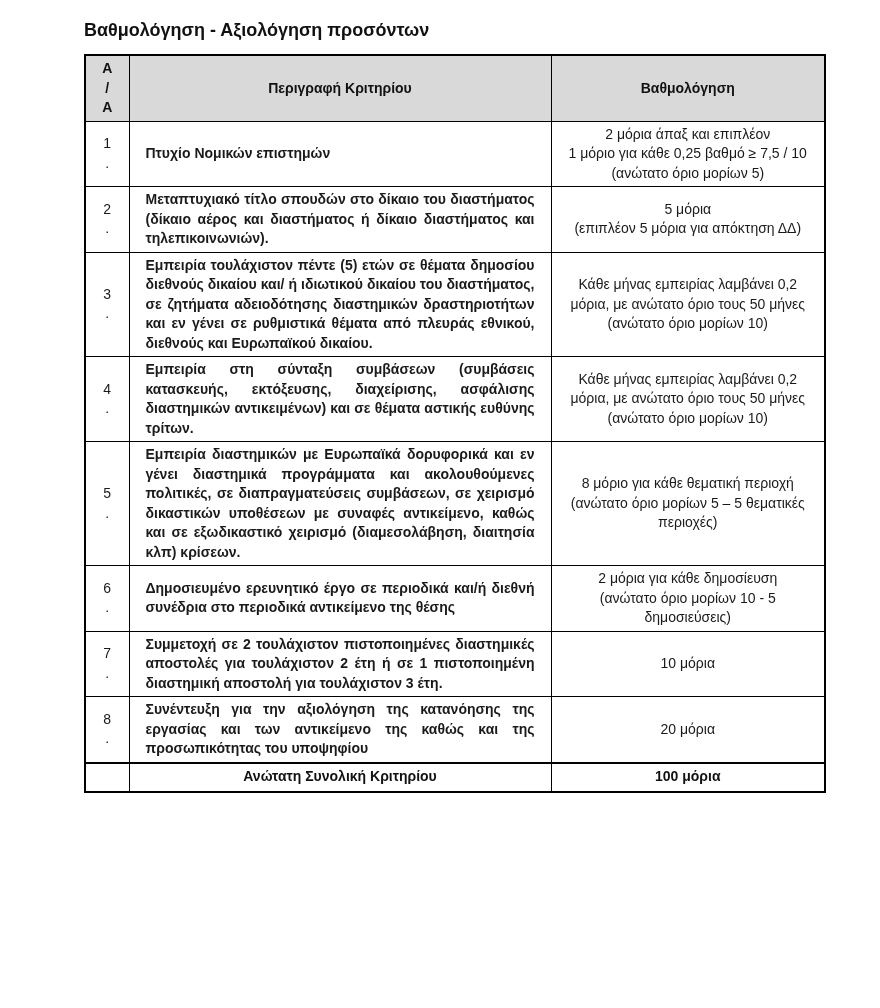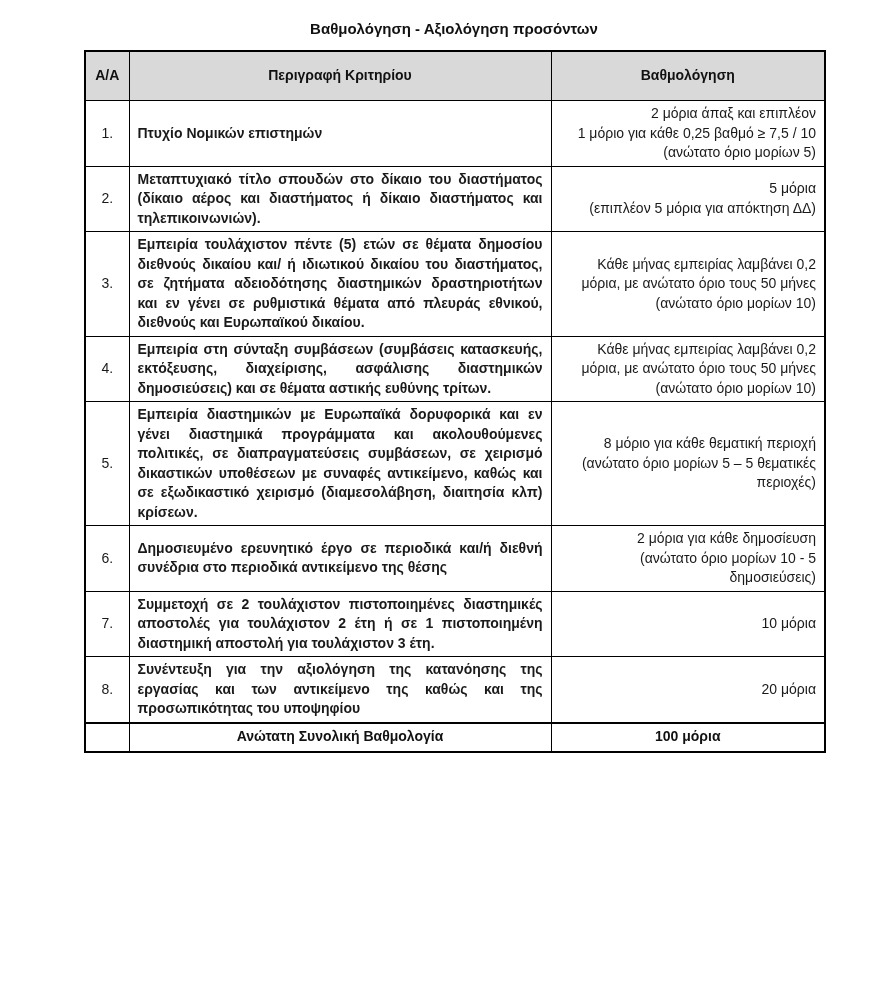--- a/index.html
+++ b/index.html
@@ -16,43 +16,42 @@
   }
   .page {
     position: relative;
     width: 880px;
     height: 1008px;
     overflow: hidden;
   }
   .doc-title {
     margin: 20px 0 13px 84px;
     width: 740px;
-    text-align: center;
-    font-size: 15px;
+    font-size: 18px;
     font-weight: 700;
     color: #111111;
   }
   table.scoring {
     border-collapse: collapse;
     table-layout: fixed;
     margin-left: 84px;
     width: 740px;
     border: 2px solid #000000;
   }
   col.c-num  { width: 44px;  }
   col.c-crit { width: 422px; }
   col.c-score{ width: 274px; }
 
   table.scoring th,
   table.scoring td {
     border: 1px solid #000000;
     font-size: 14px;
     line-height: 19.5px;
     vertical-align: middle;
-    padding: 3px 8px;
+    padding: 3px 16px;
     word-wrap: break-word;
   }
   thead th {
     background: #d9d9d9;
     font-weight: 700;
     text-align: center;
     height: 42px;
     border-bottom-width: 2px;
     color: #111111;
   }
@@ -60,21 +59,21 @@
     text-align: center;
     padding: 3px 4px;
   }
   td.cell-crit {
     text-align: justify;
     text-justify: inter-word;
     font-weight: bold;
   }
   td.cell-score {
     white-space: pre-line;
-    text-align: right;
+    text-align: center;
     padding: 3px 7px;
   }
   tr.total-row td {
     border-top-width: 2px;
     border-bottom-width: 2px;
     font-weight: 700;
     text-align: center;
     height: 21px;
     color: #111111;
   }
@@ -117,21 +116,21 @@
       </tr>
       <tr>
         <td class="cell-num">3.</td>
         <td class="cell-crit">Εμπειρία τουλάχιστον πέντε (5) ετών σε θέματα δημοσίου διεθνούς δικαίου και/ ή ιδιωτικού δικαίου του διαστήματος, σε ζητήματα αδειοδότησης διαστημικών δραστηριοτήτων και εν γένει σε ρυθμιστικά θέματα από πλευράς εθνικού, διεθνούς και Ευρωπαϊκού δικαίου.</td>
         <td class="cell-score">Κάθε μήνας εμπειρίας λαμβάνει 0,2
 μόρια, με ανώτατο όριο τους 50 μήνες
 (ανώτατο όριο μορίων 10)</td>
       </tr>
       <tr>
         <td class="cell-num">4.</td>
-        <td class="cell-crit">Εμπειρία στη σύνταξη συμβάσεων (συμβάσεις κατασκευής, εκτόξευσης, διαχείρισης, ασφάλισης διαστημικών δημοσιεύσεις) και σε θέματα αστικής ευθύνης τρίτων.</td>
+        <td class="cell-crit">Εμπειρία στη σύνταξη συμβάσεων (συμβάσεις κατασκευής, εκτόξευσης, διαχείρισης, ασφάλισης διαστημικών αντικειμένων) και σε θέματα αστικής ευθύνης τρίτων.</td>
         <td class="cell-score">Κάθε μήνας εμπειρίας λαμβάνει 0,2
 μόρια, με ανώτατο όριο τους 50 μήνες
 (ανώτατο όριο μορίων 10)</td>
       </tr>
       <tr>
         <td class="cell-num">5.</td>
         <td class="cell-crit">Εμπειρία διαστημικών με Ευρωπαϊκά δορυφορικά και εν γένει διαστημικά προγράμματα και ακολουθούμενες πολιτικές, σε διαπραγματεύσεις συμβάσεων, σε χειρισμό δικαστικών υποθέσεων με συναφές αντικείμενο, καθώς και σε εξωδικαστικό χειρισμό (διαμεσολάβηση, διαιτησία κλπ) κρίσεων.</td>
         <td class="cell-score">8 μόριο για κάθε θεματική περιοχή
 (ανώτατο όριο μορίων 5 – 5 θεματικές
 περιοχές)</td>
@@ -148,19 +147,19 @@
         <td class="cell-crit">Συμμετοχή σε 2 τουλάχιστον πιστοποιημένες διαστημικές αποστολές για τουλάχιστον 2 έτη ή σε 1 πιστοποιημένη διαστημική αποστολή για τουλάχιστον 3 έτη.</td>
         <td class="cell-score">10 μόρια</td>
       </tr>
       <tr>
         <td class="cell-num">8.</td>
         <td class="cell-crit">Συνέντευξη για την αξιολόγηση της κατανόησης της εργασίας και των αντικείμενο της καθώς και της προσωπικότητας του υποψηφίου</td>
         <td class="cell-score">20 μόρια</td>
       </tr>
       <tr class="total-row">
         <td class="cell-num"></td>
-        <td>Ανώτατη Συνολική Βαθμολογία</td>
+        <td>Ανώτατη Συνολική Κριτηρίου</td>
         <td>100 μόρια</td>
       </tr>
     </tbody>
   </table>
 
 </div>
 
 </body></html>

